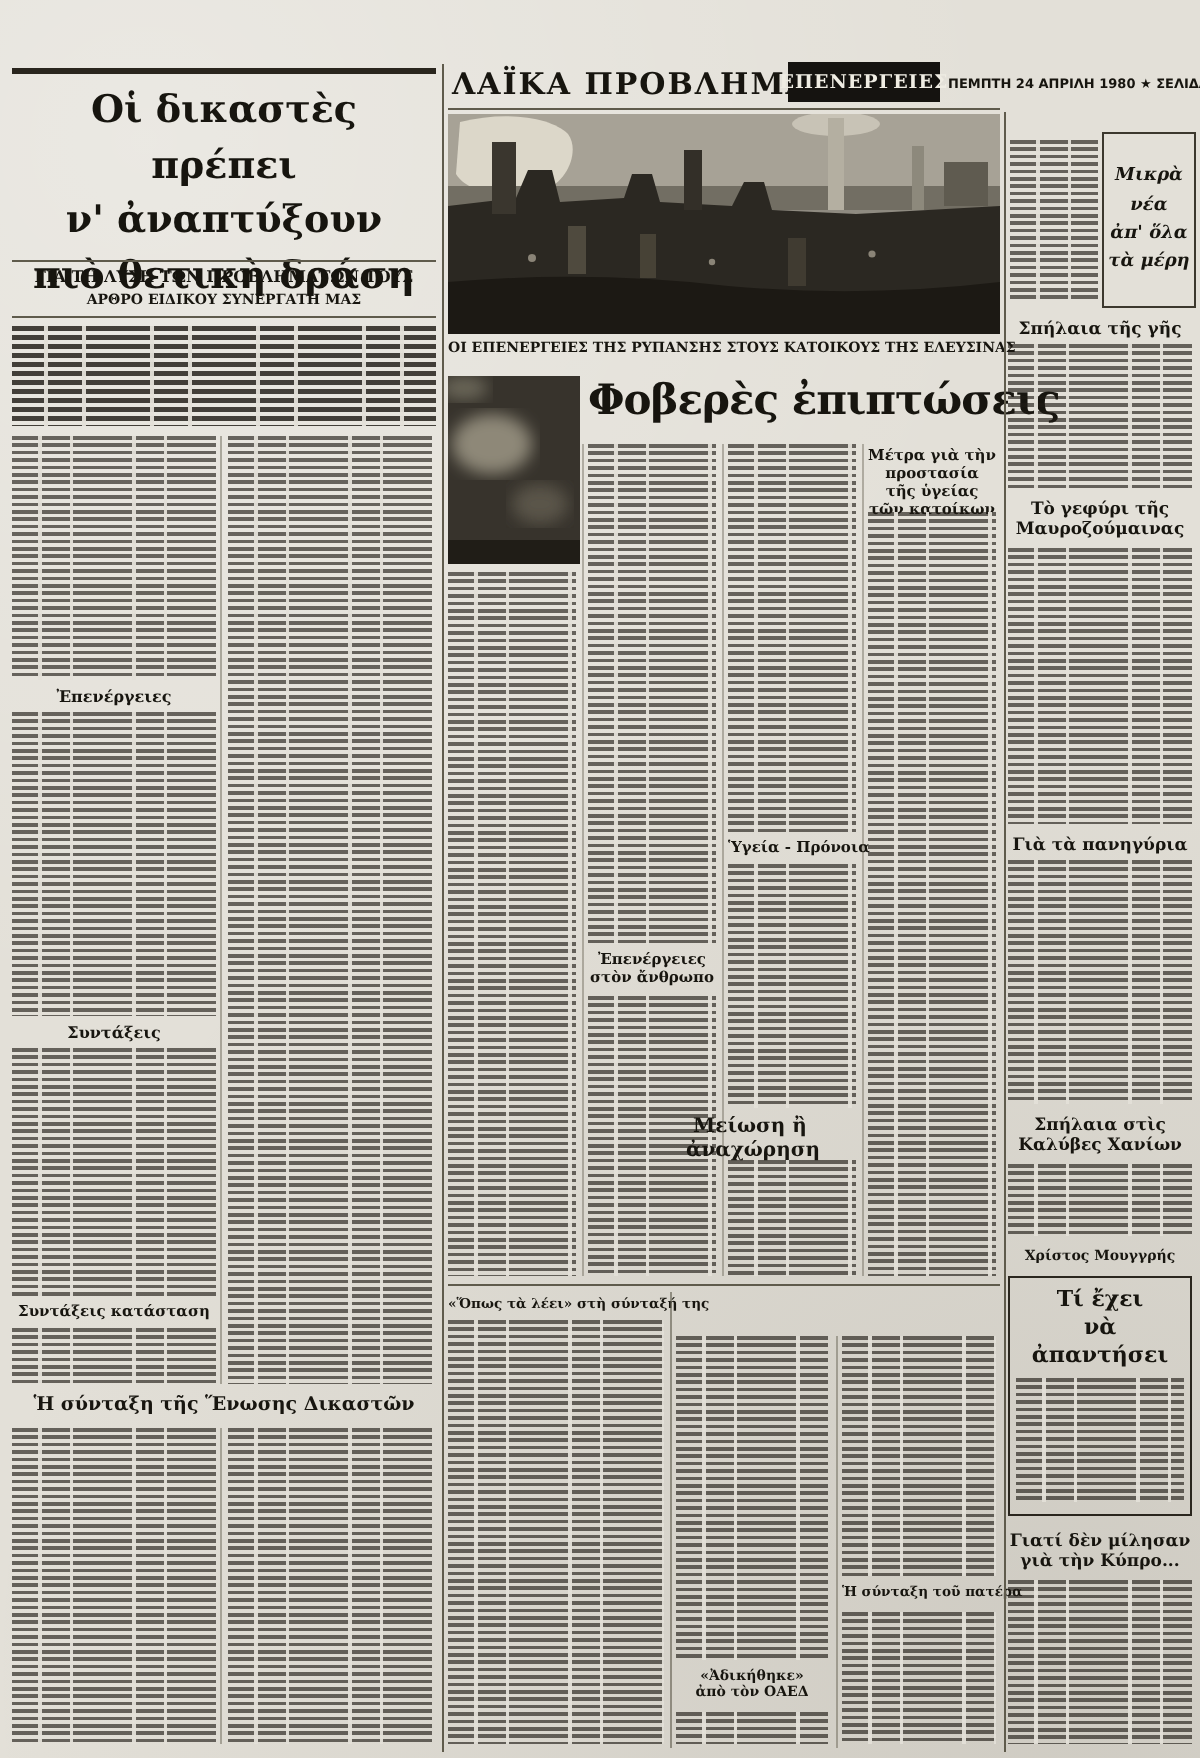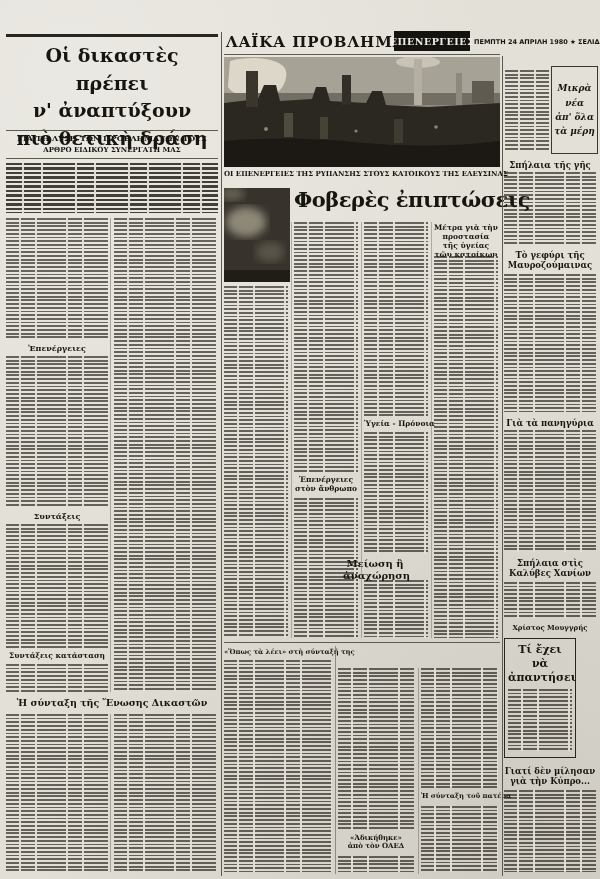--- a/index.html
+++ b/index.html
@@ -181,21 +181,21 @@
   <div class="abs tx" style="left:504px;top:430px;width:92px;height:122px"></div>
 
   <div class="abs xh" style="left:504px;top:558px;width:92px;font-size:8.5px">
     <div>Σπήλαια στὶς</div>
     <div>Καλύβες Χανίων</div>
   </div>
   <div class="abs tx" style="left:504px;top:582px;width:92px;height:36px"></div>
 
   <div class="abs xh nowrap" style="left:504px;top:624px;width:92px;font-size:7px">Χρίστος Μουγγρής</div>
 
-  <div class="abs" style="left:504px;top:638px;width:72px;height:120px;border:1.5px solid #2a261e;box-sizing:border-box;padding:4px 3px">
+  <div class="abs" style="left:504px;top:638px;width:92px;height:120px;border:1.5px solid #2a261e;box-sizing:border-box;padding:4px 3px">
     <div class="xh" style="font-size:11px;line-height:1.25">
       <div>Τί ἔχει</div>
       <div>νὰ ἀπαντήσει</div>
     </div>
     <div class="tx" style="margin-top:5px;height:62px"></div>
   </div>
 
   <div class="abs xh" style="left:504px;top:766px;width:92px;font-size:8.5px">
     <div>Γιατί δὲν μίλησαν</div>
     <div>γιὰ τὴν Κύπρο...</div>

